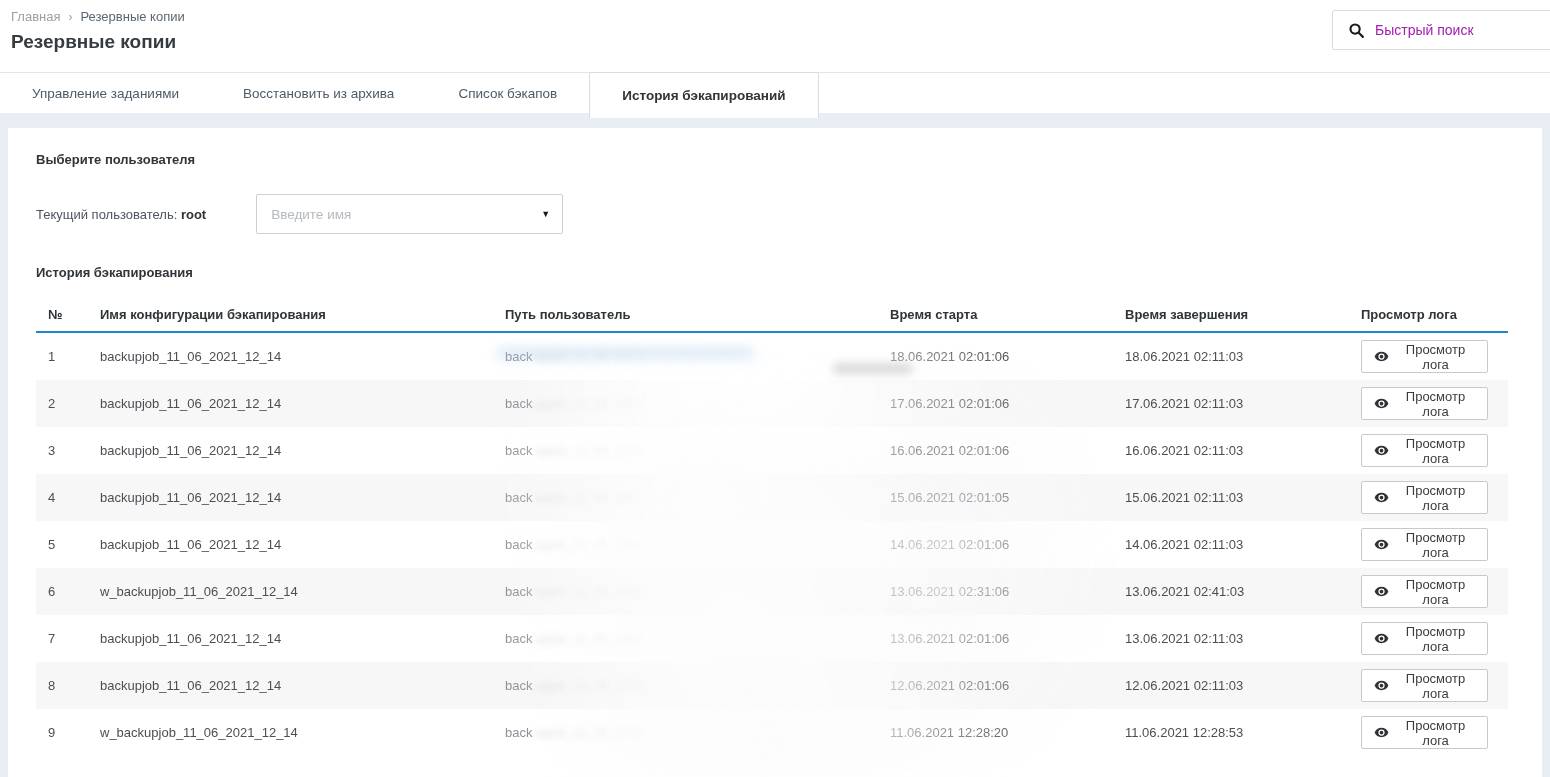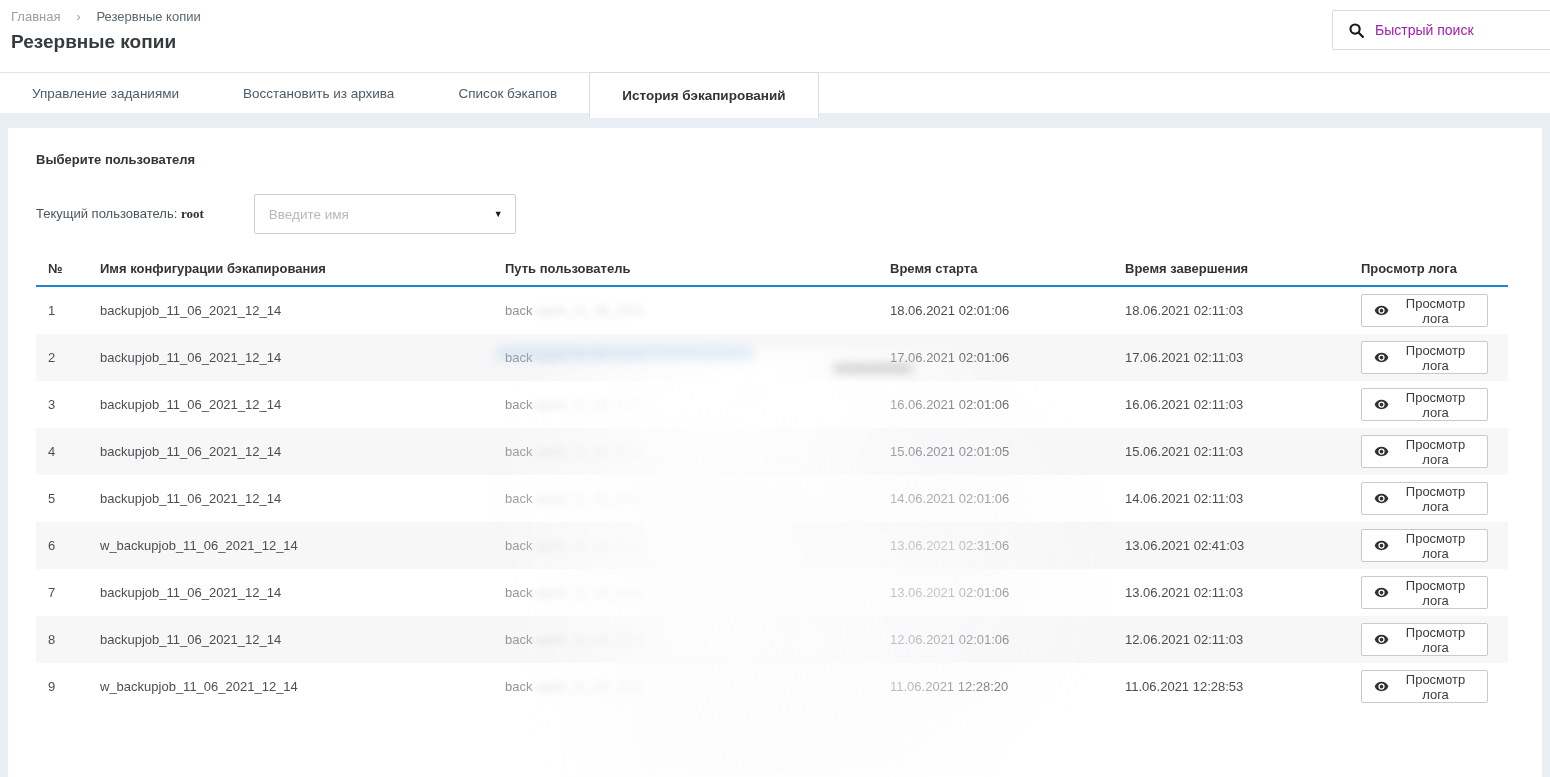--- a/index.html
+++ b/index.html
@@ -4,21 +4,21 @@
 <style>
   * { box-sizing: border-box; margin: 0; padding: 0; }
   html,body { width:1550px; height:777px; overflow:hidden; }
   body {
     font-family: "Liberation Sans", sans-serif;
     background:#fff; color:#3c4043; position:relative; font-size:13px;
   }
 
   
   .page-header { position:relative; height:72px; background:#fff; padding:9px 0 0 11px; }
-  .breadcrumb { display:flex; align-items:center; gap:16px; font-size:13px; }
+  .breadcrumb { display:flex; align-items:center; gap:8px; font-size:13px; }
   .breadcrumb .crumb-home { color:#9aa0a6; cursor:pointer; }
   .breadcrumb .crumb-sep { color:#9aa0a6; font-size:12px; }
   .breadcrumb .crumb-current { color:#5c6670; }
   .page-title { margin-top:7px; font-size:19px; font-weight:bold; color:#363b40; }
 
   .quick-search {
     position:absolute; top:10px; left:1332px; width:224px; height:40px;
     border:1px solid #dcdcdc; border-radius:2px; background:#fff;
     display:flex; align-items:center; gap:10px; padding:0 12px 0 15px;
   }
@@ -40,23 +40,23 @@
     box-shadow:0 -1px 0 #d9dce1;
   }
 
   
   .content { height:664px; background:#e9edf4; padding:15px 8px 0 8px; overflow:hidden; }
   .card { background:#fff; min-height:700px; padding:24px 20px 0 28px; position:relative; }
 
   .section-heading { font-size:13px; font-weight:bold; color:#30353a; }
   .user-row { margin-top:27px; display:flex; align-items:center; }
   .user-label { color:#4d555e; font-size:13px; }
-  .user-label b { color:#2f3438;font-family:Liberation Serif, serif; }
+  .user-label b { color:#2f3438; }
   .user-select {
-    margin-left:50px; width:262px; height:40px; border:1px solid #cfcfcf; border-radius:2px;
+    margin-left:50px; width:307px; height:40px; border:1px solid #cfcfcf; border-radius:2px;
     display:flex; align-items:center; padding:0 14px; position:relative; cursor:pointer;
     background:#fff;
   }
   .user-select .sel-placeholder { color:#b4b9be; font-size:13.5px; }
   .user-select .sel-caret { position:absolute; right:12px; font-size:9px; color:#1a1a1a; }
 
   .history-heading { margin-top:31px; }
 
   
   .backup-table { margin-top:17px; width:1472px; }
@@ -151,20 +151,21 @@
       <span class="user-label">
         <span>Текущий пользователь:</span>
         <b>root</b>
       </span>
       <div class="user-select">
         <span class="sel-placeholder">Введите имя</span>
         <span class="sel-caret">▼</span>
       </div>
     </div>
 
+    <div class="section-heading history-heading">История бэкапирования</div>
 
     <div class="backup-table">
       <div class="t-head">
         <div class="cell col-num">№</div>
         <div class="cell col-name">Имя конфигурации бэкапирования</div>
         <div class="cell col-path">Путь пользователь</div>
         <div class="cell col-start">Время старта</div>
         <div class="cell col-end">Время завершения</div>
         <div class="cell col-log">Просмотр лога</div>
       </div>

